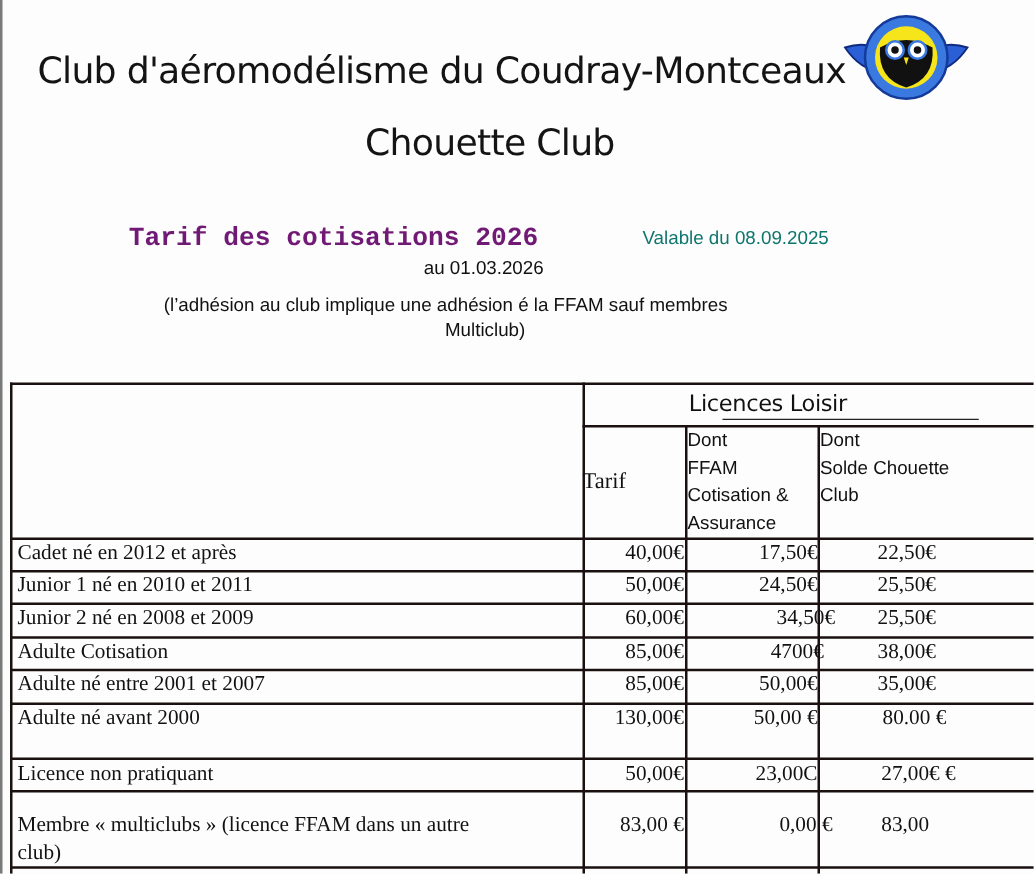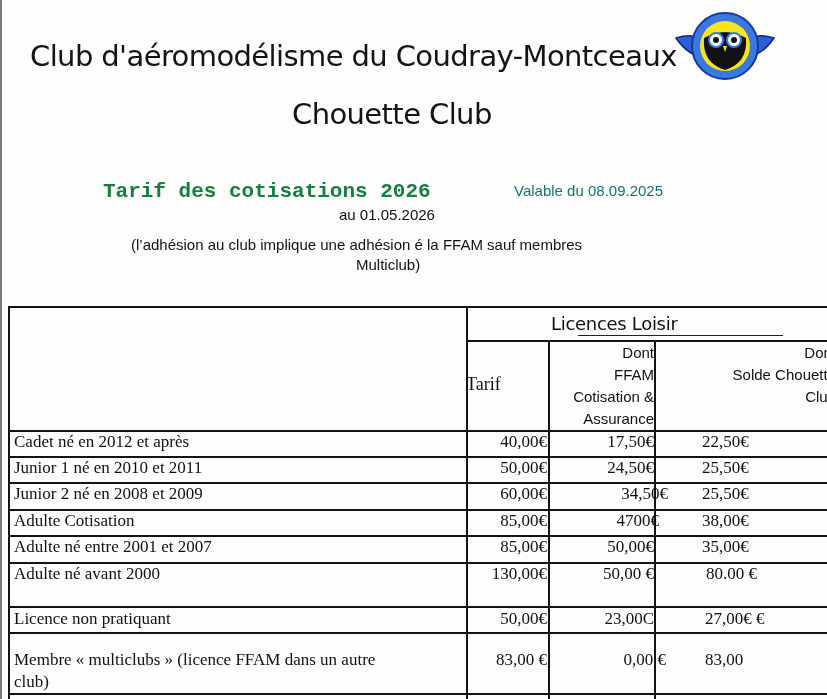--- a/index.html
+++ b/index.html
@@ -6,33 +6,33 @@
   body {
     width: 827px; height: 699px; overflow: hidden;
     background: #fdfdfd; position: relative;
     font-family: "Liberation Serif", serif; color: #111;
   }
   .left-edge { position: absolute; left: 0; top: 0; width: 2px; height: 699px; background: #7a7a7a; }
   .abs { position: absolute; white-space: nowrap; }
   .club-name { left: 8px; top: 39px; font-family: "DejaVu Sans", sans-serif; font-size: 29px; letter-spacing: -0.6px; color: #141414; margin-left: 22px; }
   .club-sub { left: 292px; top: 97px; font-family: "DejaVu Sans", sans-serif; font-size: 29px; letter-spacing: -0.6px; color: #141414; }
   .logo { left: 674px; top: 8px; width: 102px; height: 75px; }
-  .tarif-title { left: 103px; top: 180px; font-family: "Liberation Mono", monospace; font-weight: bold; font-size: 21px; color: #15803d; }
+  .tarif-title { left: 103px; top: 180px; font-family: "Liberation Mono", monospace; font-weight: bold; font-size: 21px; color: #701a75; }
   .valid { left: 514px; top: 182px; font-family: "Liberation Sans", sans-serif; font-size: 15px; color: #0f766e; }
   .valid2 { left: 339px; top: 206px; font-family: "Liberation Sans", sans-serif; font-size: 15px; }
   .note1 { left: 131px; top: 236px; font-family: "Liberation Sans", sans-serif; font-size: 15px; }
   .note2 { left: 356px; top: 256px; font-family: "Liberation Sans", sans-serif; font-size: 15px; }
 
   
   .hl { position: absolute; height: 2px; background: #1a1010; }
   .vl { position: absolute; width: 2px; background: #1a1010; }
   .cell { position: absolute; white-space: nowrap; font-size: 17px; }
   .lbl { left: 14px; }
   .num { text-align: right; }
-  .hdr-sans { font-family: "Liberation Sans", sans-serif; font-size: 15px; text-align: right; line-height: 22px; white-space: normal; }
+  .hdr-sans { font-family: "Liberation Sans", sans-serif; font-size: 15px; text-align: left; line-height: 22px; white-space: normal; }
   .loisir { position: absolute; left: 551px; top: 313px; font-family: "DejaVu Sans", sans-serif; font-size: 18px; letter-spacing: -0.3px; }
   .loisir-ul { position: absolute; left: 578px; top: 335px; width: 205px; height: 1px; background: #222; }
 </style>
 </head>
 <body>
 
 <div class="left-edge"></div>
 
 <div class="abs club-name">Club d'aéromodélisme du Coudray-Montceaux</div>
 <div class="abs club-sub">Chouette Club</div>
@@ -47,21 +47,21 @@
     <circle cx="42" cy="32" r="7" fill="#fff" stroke="#3a7ae0" stroke-width="2"></circle>
     <circle cx="60" cy="32" r="7" fill="#fff" stroke="#3a7ae0" stroke-width="2"></circle>
     <circle cx="42" cy="32" r="3" fill="#111"></circle>
     <circle cx="60" cy="32" r="3" fill="#111"></circle>
     <path d="M49 38 L51 44 L53 38Z" fill="#f5e51a"></path>
   </svg>
 </div>
 
 <div class="abs tarif-title">Tarif des cotisations 2026</div>
 <div class="abs valid">Valable du 08.09.2025</div>
-<div class="abs valid2">au 01.05.2026</div>
+<div class="abs valid2">au 01.03.2026</div>
 <div class="abs note1">(l’adhésion au club implique une adhésion é la FFAM sauf membres</div>
 <div class="abs note2">Multiclub)</div>
 
 <div>
 
   <div class="hl" style="left:8px;top:306px;width:819px"></div>
   <div class="hl" style="left:466px;top:340px;width:361px"></div>
   <div class="hl" style="left:8px;top:430px;width:819px"></div>
   <div class="hl" style="left:8px;top:456px;width:819px"></div>
   <div class="hl" style="left:8px;top:482px;width:819px"></div>

